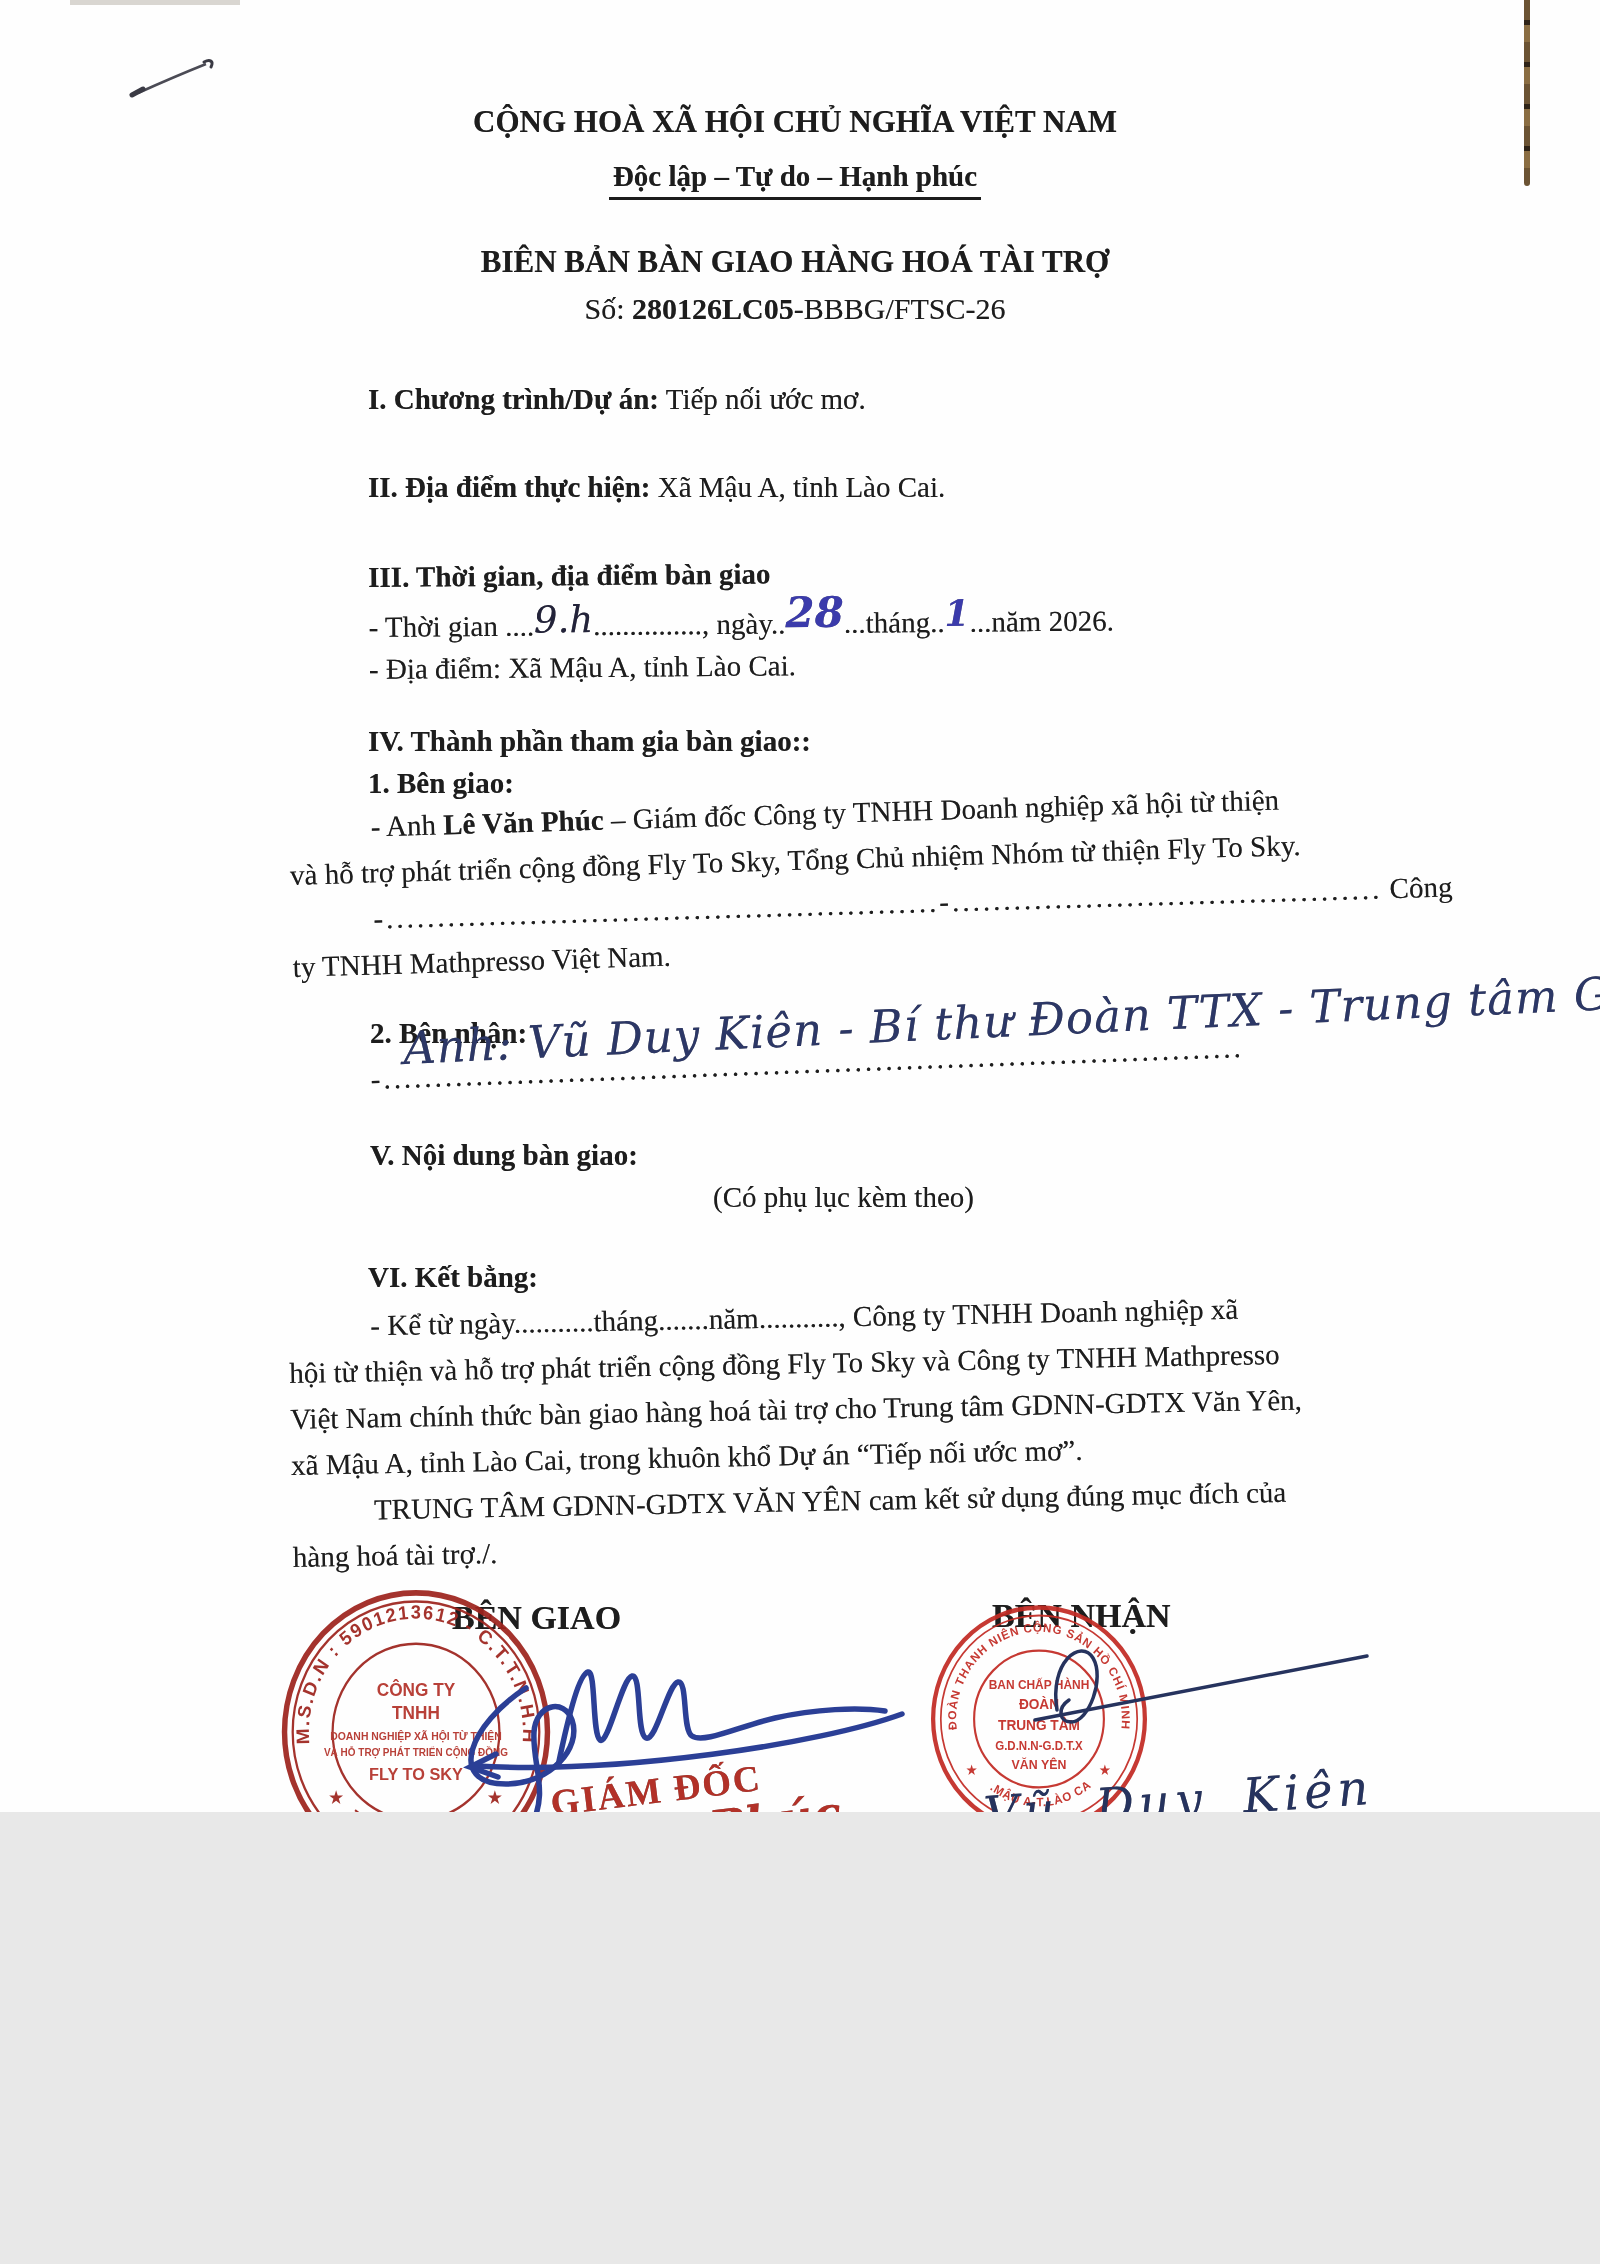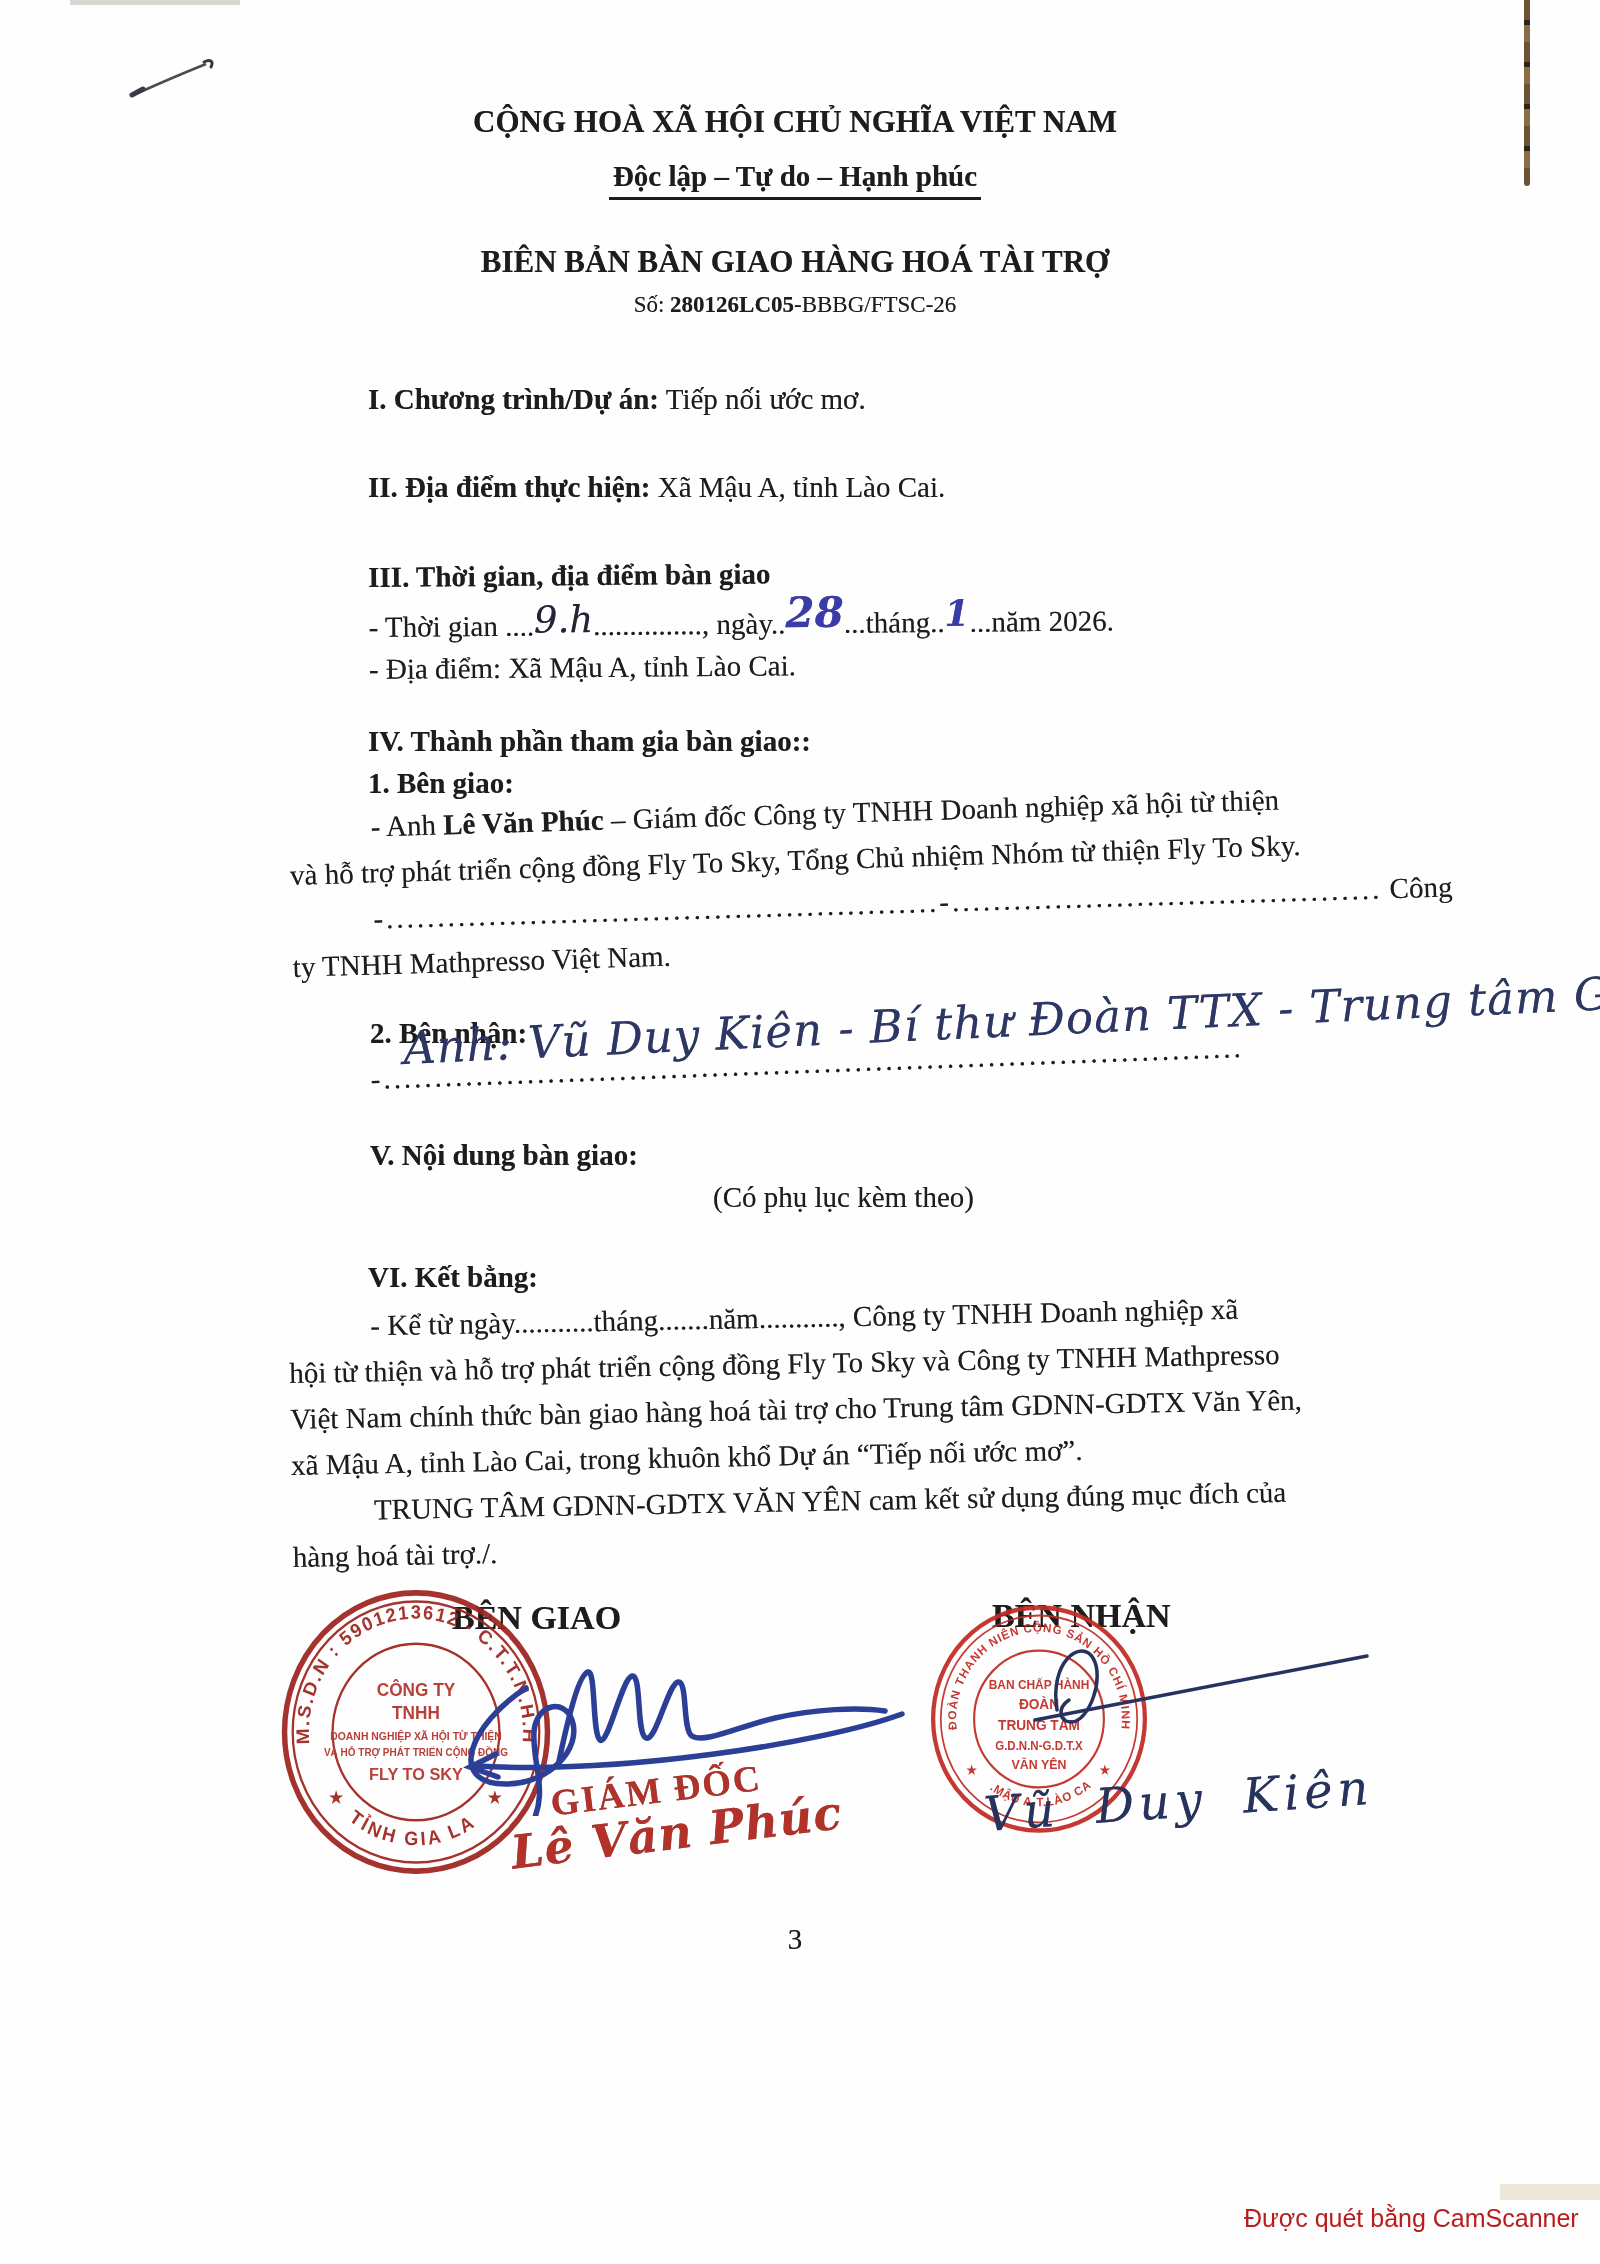--- a/index.html
+++ b/index.html
@@ -1,16 +1,16 @@
 <!DOCTYPE html>
 <html><head>
 <meta charset="utf-8">
 <style>
   html,body{margin:0;padding:0;background:#e8e8e8;}
-  .page{position:relative;width:1600px;height:2264px;background:#fefefe;overflow:hidden;
+  .page{position:relative;width:1600px;height:1812px;background:#fefefe;overflow:hidden;
         font-family:"Liberation Serif","DejaVu Serif",serif;color:#1d1d1d;}
   .t{position:absolute;white-space:nowrap;font-size:29px;line-height:1.2;
      text-shadow:0 0 .4px rgba(0,0,0,.5);}
   .b{font-weight:bold;}
   .ctr{left:0;width:1590px;text-align:center;}
   .dots{letter-spacing:3px;}
   .hw{font-family:"DejaVu Serif",serif;font-style:italic;}
   .hw-ink{color:#23233a;font-size:37px;position:relative;top:-3px;}
   .hw-blue{color:#3b3bab;font-size:42px;position:relative;top:-6px;font-weight:bold;}
   .pblock{position:absolute;}
@@ -35,21 +35,21 @@
     <path d="M 10 41 C 30 32, 58 20, 78 12" stroke="#4b4b55" stroke-width="2.6" fill="none"></path>
     <path d="M 4 43 L 15 37" stroke="#3a3a44" stroke-width="5" fill="none" stroke-linecap="round"></path>
     <path d="M 76 10 C 82 7, 86 9, 83 15" stroke="#3a3a44" stroke-width="3" fill="none" stroke-linecap="round"></path>
   </svg>
 
   <div class="t b ctr" style="top:103px;font-size:31px;">CỘNG HOÀ XÃ HỘI CHỦ NGHĨA VIỆT NAM</div>
   <div class="t ctr" style="top:150px;margin-top:9px;">
     <span class="b motto2" style="font-size:29px;">Độc lập – Tự do – Hạnh phúc</span>
   </div>
   <div class="t b ctr" style="top:243px;font-size:31px;">BIÊN BẢN BÀN GIAO HÀNG HOÁ TÀI TRỢ</div>
-  <div class="t ctr" style="top:291px;font-size:23px;">
+  <div class="t ctr" style="top:291px;font-size:30px;">
     <span>Số: </span><span class="b">280126LC05</span><span>-BBBG/FTSC-26</span>
   </div>
 
   <div class="t" style="left:368px;top:382px;">
     <span class="b">I. Chương trình/Dự án:</span><span> Tiếp nối ước mơ.</span>
   </div>
 
   <div class="t" style="left:368px;top:470px;">
     <span class="b">II. Địa điểm thực hiện:</span><span> Xã Mậu A, tỉnh Lào Cai.</span>
   </div>

